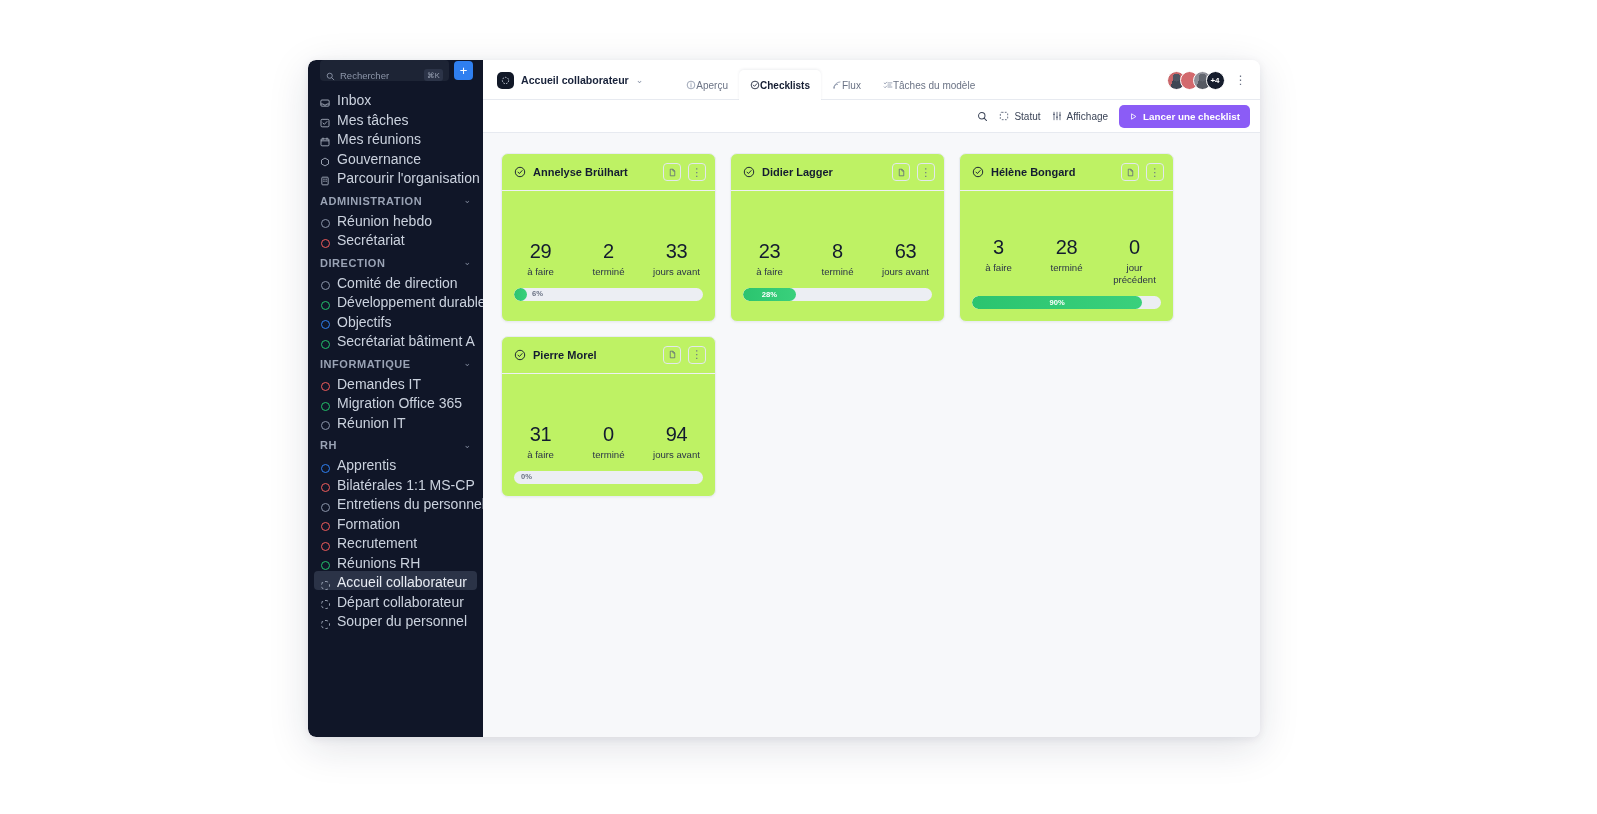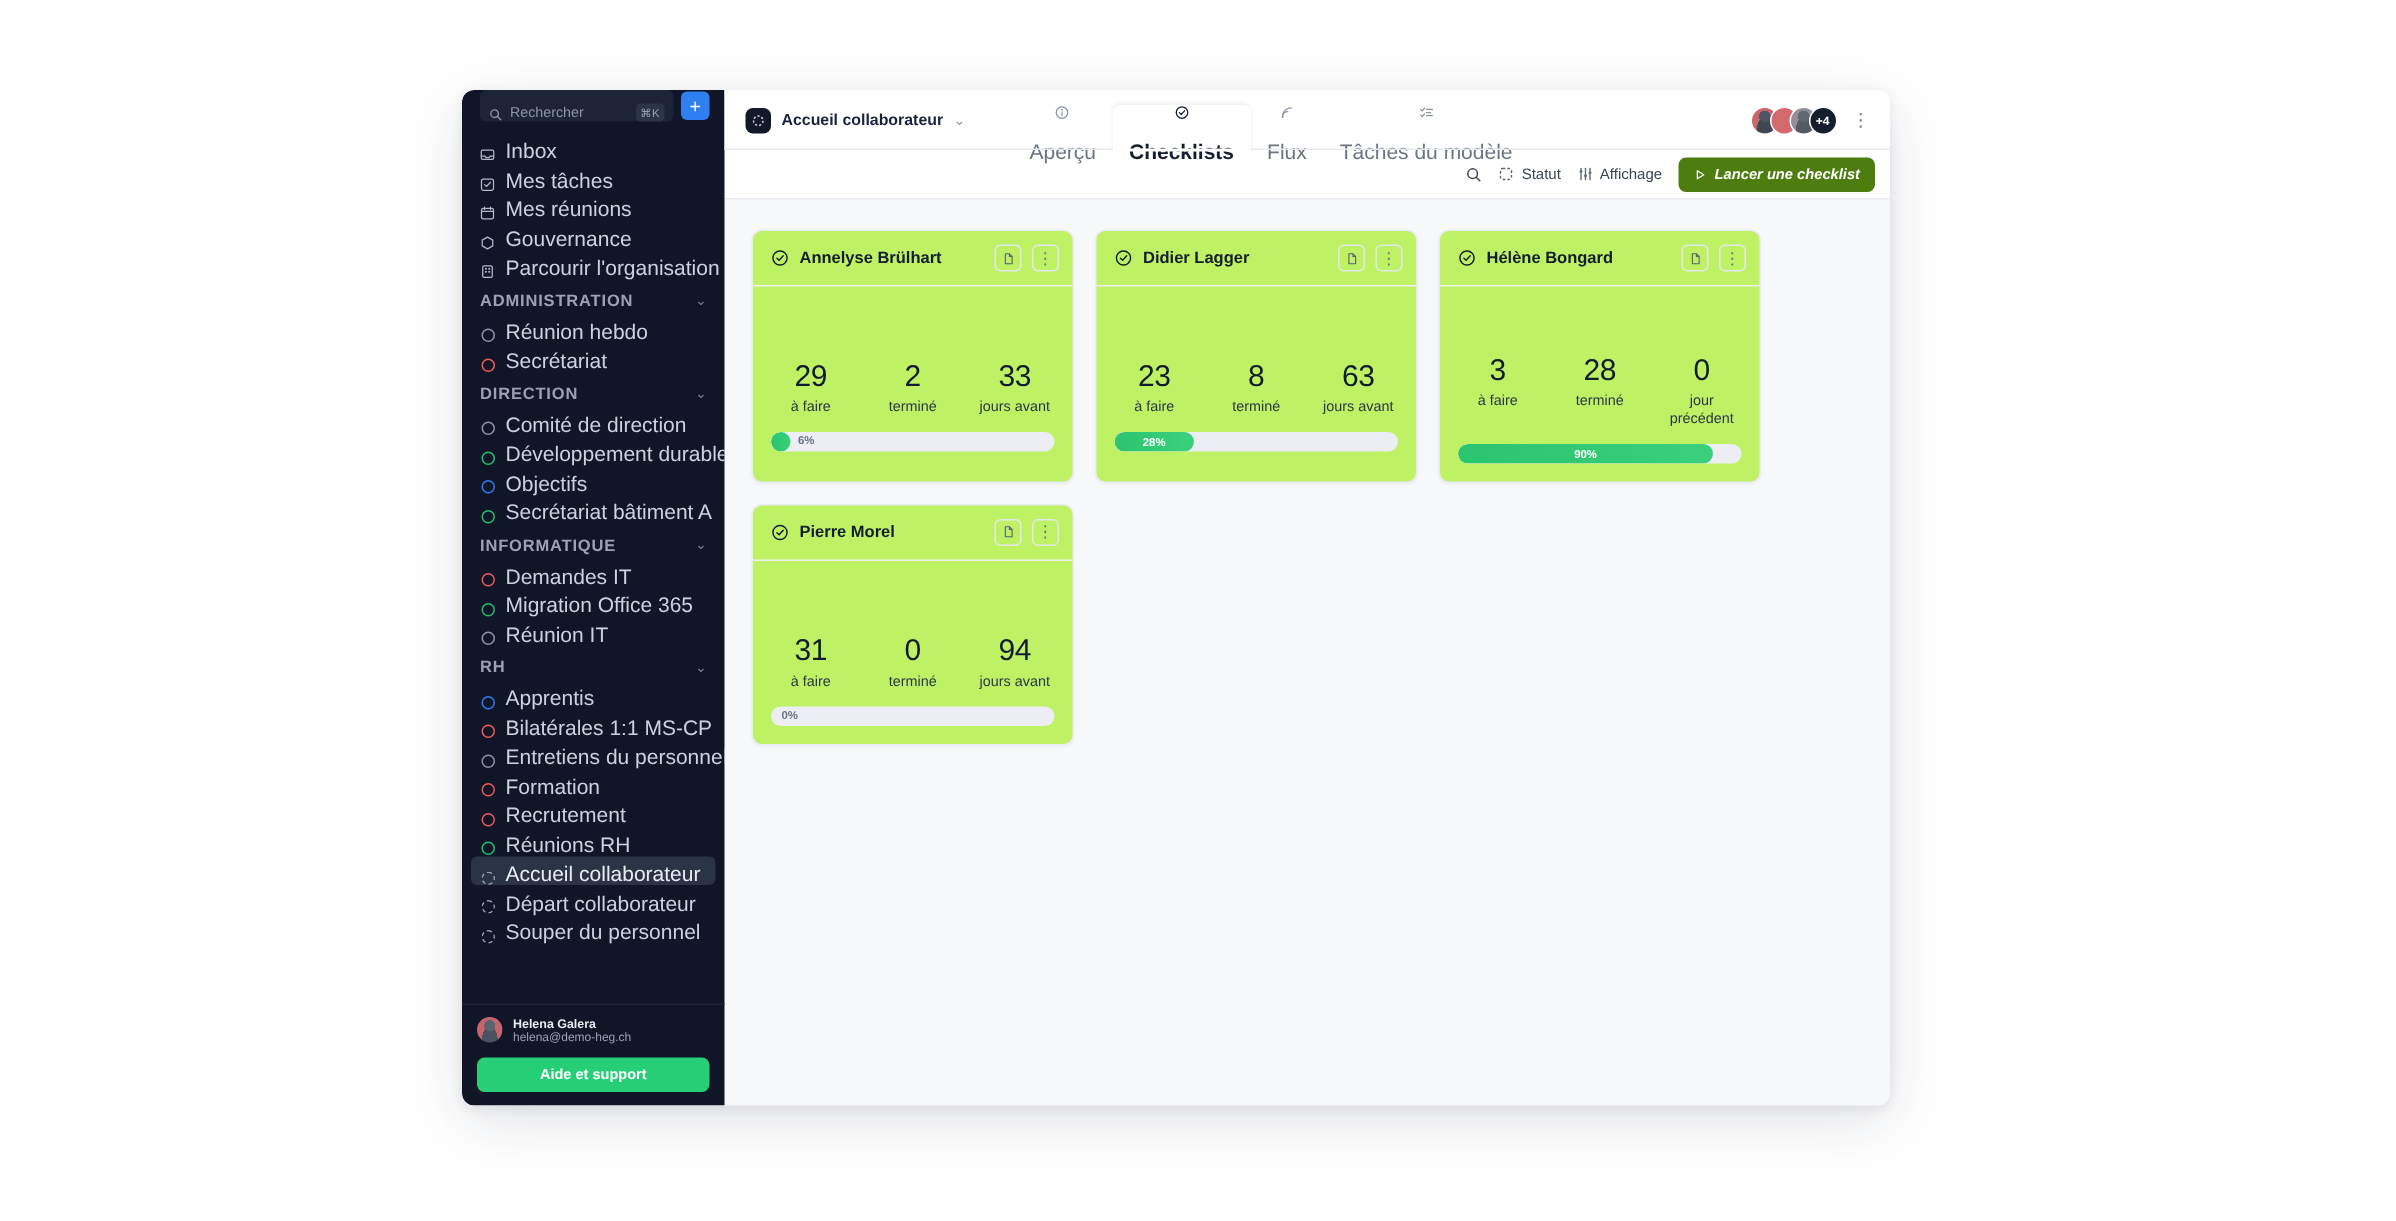--- a/index.html
+++ b/index.html
@@ -119,23 +119,23 @@
   .doc-chip { display: flex; align-items: center; gap: 7px; min-width: 0; }
   .doc-icon {
     width: 17px; height: 17px; border-radius: 5px; background: #111827;
     display: flex; align-items: center; justify-content: center; flex: 0 0 17px;
   }
   .doc-name { font-size: 10.6px; color: #18223a; font-weight: bold; white-space: nowrap; }
   .doc-caret { color: #8a94a8; font-size: 9px; }
 
   .tabs { display: flex; align-items: flex-end; height: 40px; margin-left: 22px; }
   .tab {
-    display: flex; align-items: center; gap: 13px; height: 30px;
-    padding: 0 11px; font-size: 14px; color: #6b7385; cursor: pointer;
-    border-radius: 5px 5px 0 0; position: relative; flex-direction: column;
+    display: flex; align-items: center; gap: 0; height: 30px;
+    padding: 0 11px; font-size: 10px; color: #6b7385; cursor: pointer;
+    border-radius: 5px 5px 0 0; position: relative;
   }
   .tab.active {
     background: #fff; color: #141c31; font-weight: bold;
     box-shadow: 0 -1px 3px rgba(20,30,60,.07);
     z-index: 2;
   }
   .tab.active:after {
     content:""; position:absolute; left:0; right:0; bottom:-1px; height:2px; background:#fff;
   }
 
@@ -159,23 +159,23 @@
   .kebab-top { color: #6b7385; font-size: 12px; padding: 0 3px; cursor: pointer; line-height: 1; letter-spacing: .5px;}
 
   .actionbar {
     height: 33px; background: #fff; display: flex; align-items: center;
     justify-content: flex-end; gap: 11px; padding: 0 10px 0 14px;
     border-bottom: 1px solid #e7eaf0;
   }
   .act { display: flex; align-items: center; gap: 5px; font-size: 10px; color: #3c4considering; }
   .act { color: #3b4457; cursor: pointer; }
   .btn-primary {
-    background: #4d7c0f; color: #fff; font-size: 9.8px; font-weight: bold;
+    background: #8b5cf6; color: #fff; font-size: 9.8px; font-weight: bold;
     border-radius: 5px; padding: 6px 10px; display: flex; align-items: center;
-    gap: 5px; cursor: pointer; font-style: italic;
+    gap: 5px; cursor: pointer;
   }
 
   .content { flex: 1; padding: 20px 18px; overflow: hidden; }
   .cards { display: flex; flex-wrap: wrap; gap: 14px; align-content: flex-start; }
 
   .card {
     width: 215px; background: #bef264; border: 1px solid #e9ecf2; border-radius: 7px;
     box-shadow: 0 1px 2px rgba(20,30,60,.04);
     display: flex; flex-direction: column;
   }
@@ -414,30 +414,20 @@
         <span>Départ collaborateur</span>
       </div>
       <div class="sb-item">
         <span class="ic">
             <span class="dot dashed"></span>
           </span>
         <span>Souper du personnel</span>
       </div>
     </div>
 
-    <div class="sb-foot">
-      <div class="sb-user">
-        <span class="sb-avatar"></span>
-        <span>
-          <span class="sb-uname" style="display:block">Helena Galera</span>
-          <span class="sb-umail" style="display:block">helena@demo-heg.ch</span>
-        </span>
-      </div>
-      <div class="sb-help">Aide et support</div>
-    </div>
   </div>
 
   <div id="main">
 
     <div class="topbar">
       <div class="doc-chip">
         <span class="doc-icon">
           <svg viewBox="0 0 12 12" width="9" height="9">
               <circle cx="6" cy="6" r="4.2" fill="none" stroke="#cfd6e2" stroke-width="1.3" stroke-dasharray="2 1.7"></circle>
             </svg>

